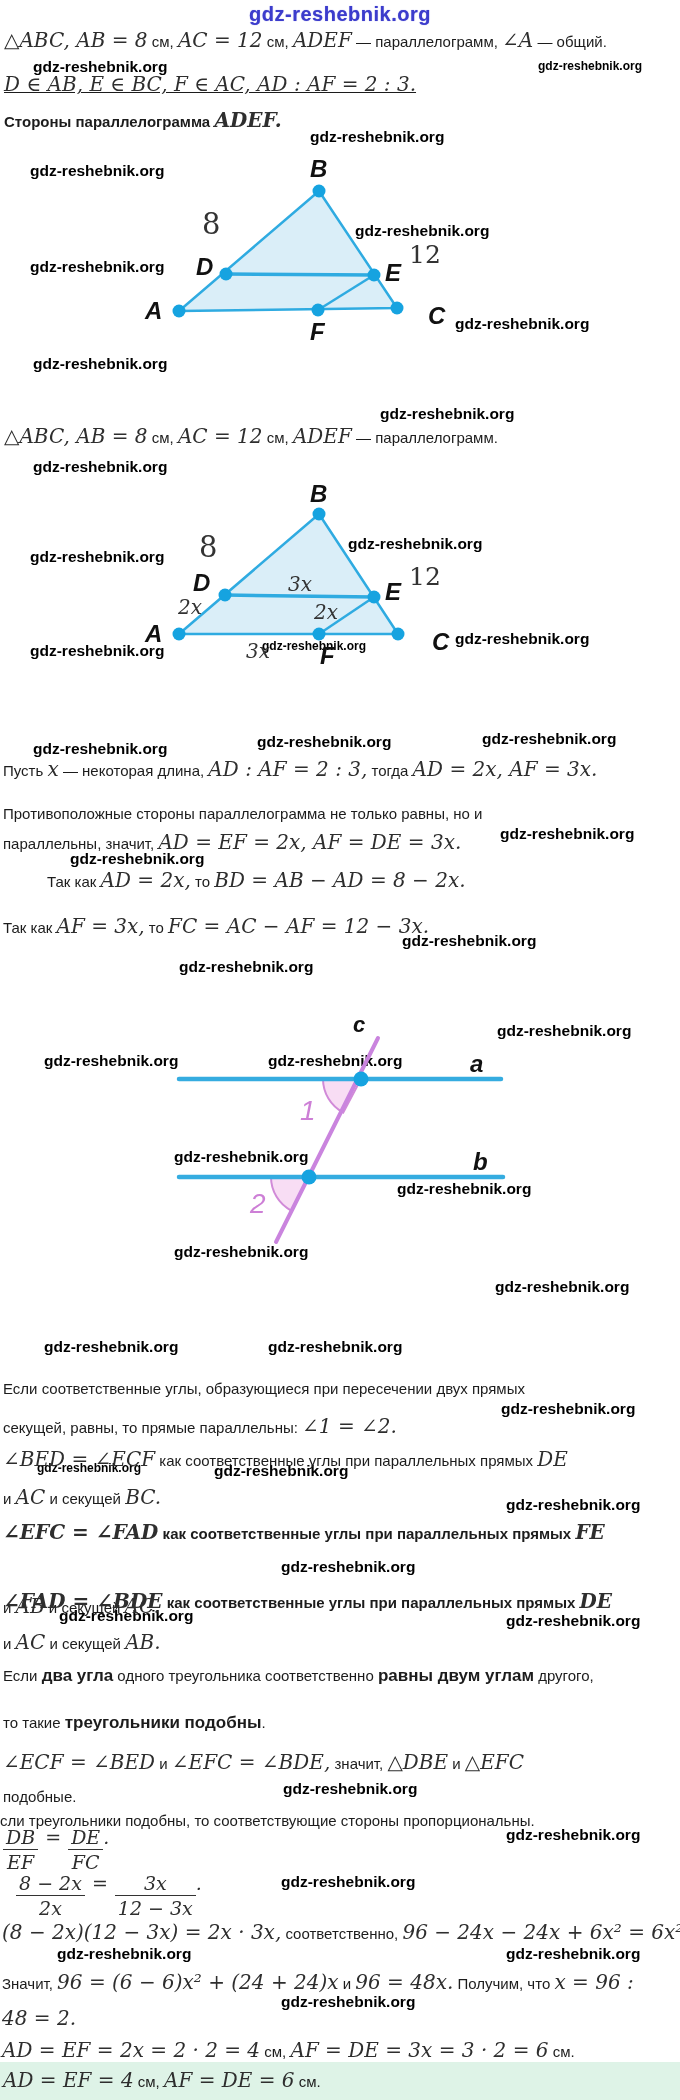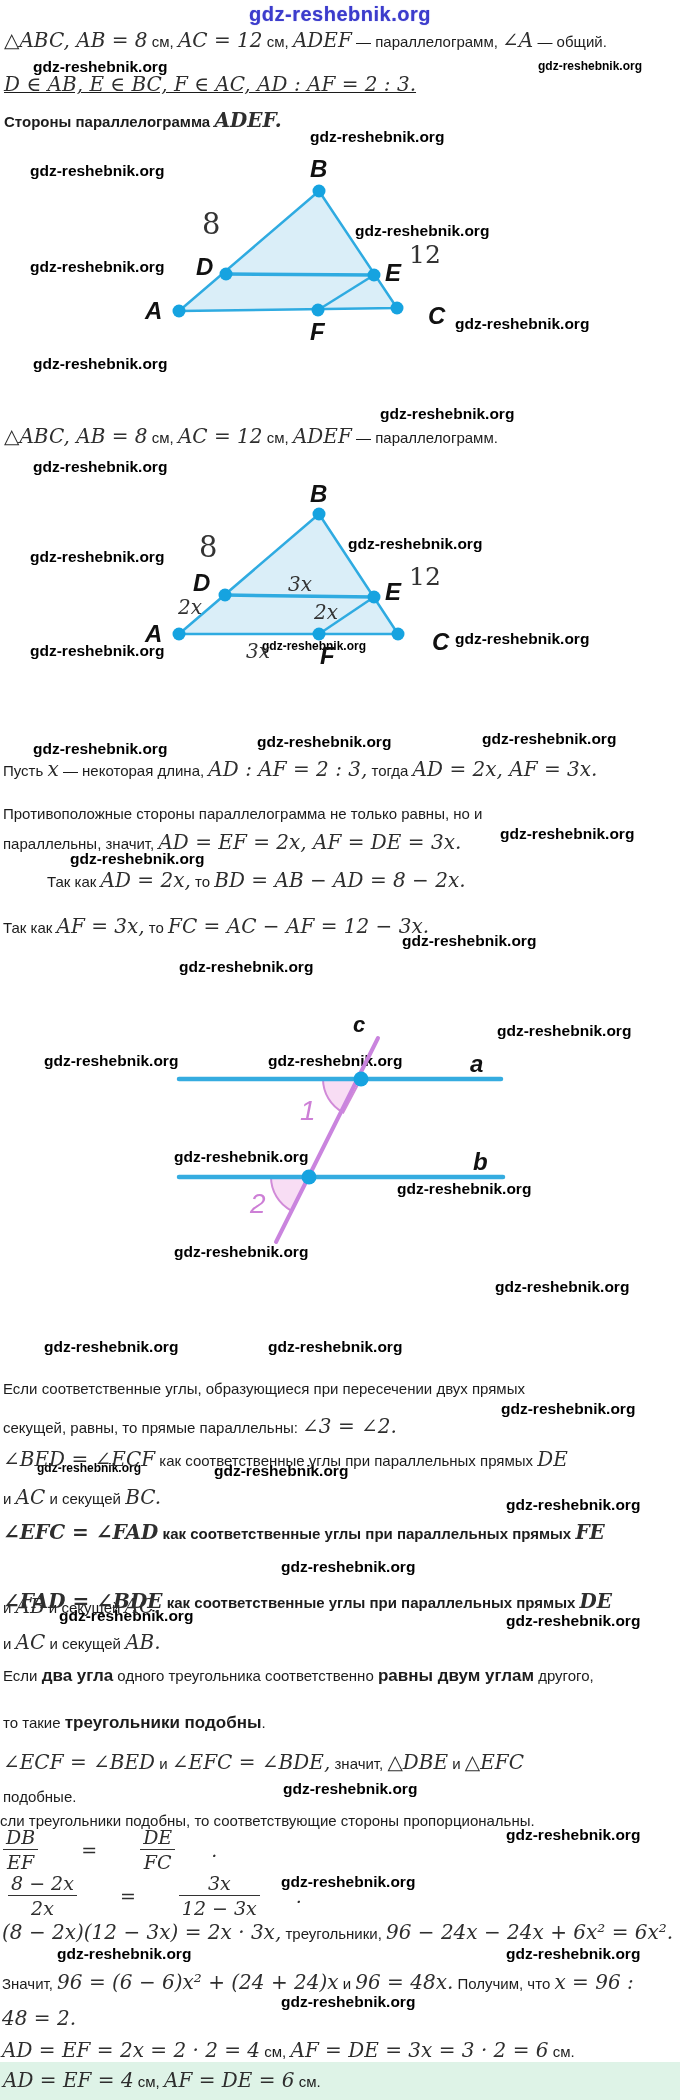--- a/index.html
+++ b/index.html
@@ -15,22 +15,22 @@
   .line .ru{font-family:"Liberation Sans",sans-serif;font-size:15px;}
   .line .b{font-weight:bold;}
   .line .m{font-family:"DejaVu Serif",serif;font-style:italic;font-size:20px;color:#2e2e2e;}
   .dsvg{position:absolute;}
   .vlabel{font-family:"Liberation Sans",sans-serif;font-weight:bold;font-style:italic;
           font-size:24px;fill:#111;}
   .snum{font-family:"DejaVu Serif",serif;font-size:29px;fill:#333;}
   .snum12{font-family:"DejaVu Serif",serif;font-size:25px;fill:#333;}
   .sx{font-family:"DejaVu Serif",serif;font-style:italic;font-size:20px;fill:#333;}
   .alabel{font-family:"Liberation Sans",sans-serif;font-style:italic;font-size:28px;fill:#cd7fd6;}
-  .fracline{position:absolute;display:flex;align-items:center;
-            font-family:"DejaVu Serif",serif;font-style:italic;font-size:19px;color:#2e2e2e;gap:36px;}
+  .fracline{position:absolute;display:flex;align-items:flex-start;
+            font-family:"DejaVu Serif",serif;font-style:italic;font-size:19px;color:#2e2e2e;}
   .frac{display:inline-flex;flex-direction:column;text-align:center;}
   .frac .num{border-bottom:1.6px solid #333;padding:0 3px 1px 3px;}
   .frac .den{padding:1px 3px 0 3px;}
   .feq{padding:0 7px;}
   .answer-box{position:absolute;left:0;top:2062px;width:680px;height:38px;background:#def3e7;}
 </style>
 </head>
 <body>
 
 <div class="page">
@@ -149,21 +149,21 @@
       <span class="den">EF</span>
     </span>
     <span class="feq">=</span>
     <span class="frac">
       <span class="num">DE</span>
       <span class="den">FC</span>
     </span>
     <span>.</span>
   </div>
 
-  <div class="fracline" style="left:8px;top:1872px">
+  <div class="fracline" style="left:16px;top:1872px">
     <span class="frac">
       <span class="num">8 − 2x</span>
       <span class="den">2x</span>
     </span>
     <span class="feq">=</span>
     <span class="frac">
       <span class="num">3x</span>
       <span class="den">12 − 3x</span>
     </span>
     <span>.</span>
@@ -175,32 +175,32 @@
       <div class="line" style="left: 4px; top: 28px;"><span class="m">△ABC, AB = 8</span><span class="ru"> см, </span><span class="m">AC = 12</span><span class="ru"> см, </span><span class="m">ADEF</span><span class="ru"> — параллелограмм, </span><span class="m">∠A</span><span class="ru"> — общий.</span></div>
       <div class="line" style="left: 4px; top: 72px; text-decoration: underline;"><span class="m">D ∈ AB,  E ∈ BC,  F ∈ AC, AD : AF = 2 : 3.</span></div>
       <div class="line" style="left: 4px; top: 108px; font-weight: bold;"><span class="ru">Стороны параллелограмма </span><span class="m">ADEF.</span></div>
       <div class="line" style="left: 4px; top: 424px;"><span class="m">△ABC, AB = 8</span><span class="ru"> см, </span><span class="m">AC = 12</span><span class="ru"> см, </span><span class="m">ADEF</span><span class="ru"> — параллелограмм.</span></div>
       <div class="line" style="left: 3px; top: 757px;"><span class="ru">Пусть </span><span class="m">x</span><span class="ru"> — некоторая длина, </span><span class="m">AD : AF = 2 : 3,</span><span class="ru"> тогда </span><span class="m">AD = 2x, AF = 3x.</span></div>
       <div class="line" style="left: 3px; top: 803px;"><span class="ru">Противоположные стороны параллелограмма не только равны, но и</span></div>
       <div class="line" style="left: 3px; top: 830px;"><span class="ru">параллельны, значит, </span><span class="m">AD = EF = 2x, AF = DE = 3x.</span></div>
       <div class="line" style="left: 3px; top: 868px; margin-left: 44px;"><span class="ru">Так как </span><span class="m">AD = 2x,</span><span class="ru"> то </span><span class="m">BD = AB − AD = 8 − 2x.</span></div>
       <div class="line" style="left: 3px; top: 914px;"><span class="ru">Так как </span><span class="m">AF = 3x,</span><span class="ru"> то </span><span class="m">FC = AC − AF = 12 − 3x.</span></div>
       <div class="line" style="left: 3px; top: 1378px;"><span class="ru">Если соответственные углы, образующиеся при пересечении двух прямых</span></div>
-      <div class="line" style="left: 3px; top: 1414px;"><span class="ru">секущей, равны, то прямые параллельны: </span><span class="m">∠3 = ∠2.</span></div>
+      <div class="line" style="left: 3px; top: 1414px;"><span class="ru">секущей, равны, то прямые параллельны: </span><span class="m">∠1 = ∠2.</span></div>
       <div class="line" style="left: 3px; top: 1447px;"><span class="m">∠BED = ∠ECF</span><span class="ru"> как соответственные углы при параллельных прямых </span><span class="m">DE</span></div>
       <div class="line" style="left: 3px; top: 1485px;"><span class="ru">и </span><span class="m">AC</span><span class="ru"> и секущей </span><span class="m">BC.</span></div>
       <div class="line" style="left: 3px; top: 1520px; font-weight: bold;"><span class="m">∠EFC = ∠FAD</span><span class="ru"> как соответственные углы при параллельных прямых </span><span class="m">FE</span></div>
       <div class="line" style="left: 3px; top: 1555px; margin-top: 39px;"><span class="ru">и </span><span class="m">AB</span><span class="ru"> и секущей </span><span class="m">AC.</span></div>
       <div class="line" style="left: 3px; top: 1589px; font-weight: bold;"><span class="m">∠FAD = ∠BDE</span><span class="ru"> как соответственные углы при параллельных прямых </span><span class="m">DE</span></div>
       <div class="line" style="left: 3px; top: 1630px;"><span class="ru">и </span><span class="m">AC</span><span class="ru"> и секущей </span><span class="m">AB.</span></div>
       <div class="line" style="left: 3px; top: 1665px;"><span class="ru">Если </span><span class="b">два угла</span><span class="ru"> одного треугольника соответственно </span><span class="b">равны двум углам</span><span class="ru"> другого,</span></div>
       <div class="line" style="left: 3px; top: 1712px;"><span class="ru">то такие </span><span class="b">треугольники подобны</span><span class="ru">.</span></div>
       <div class="line" style="left: 3px; top: 1750px;"><span class="m">∠ECF = ∠BED</span><span class="ru"> и </span><span class="m">∠EFC = ∠BDE,</span><span class="ru"> значит, </span><span class="m">△DBE</span><span class="ru"> и </span><span class="m">△EFC</span></div>
       <div class="line" style="left: 3px; top: 1786px;"><span class="ru">подобные.</span></div>
       <div class="line" style="left: 0px; top: 1810px;"><span class="ru">сли треугольники подобны, то соответствующие стороны пропорциональны.</span></div>
-      <div class="line" style="left: 2px; top: 1920px;"><span class="m">(8 − 2x)(12 − 3x) = 2x · 3x,</span><span class="ru"> треугольники, </span><span class="m">96 − 24x − 24x + 6x² = 6x².</span></div>
+      <div class="line" style="left: 2px; top: 1920px;"><span class="m">(8 − 2x)(12 − 3x) = 2x · 3x,</span><span class="ru"> соответственно, </span><span class="m">96 − 24x − 24x + 6x² = 6x².</span></div>
       <div class="line" style="left: 2px; top: 1970px;"><span class="ru">Значит, </span><span class="m">96 = (6 − 6)x² + (24 + 24)x</span><span class="ru"> и </span><span class="m">96 = 48x.</span><span class="ru"> Получим, что </span><span class="m">x = 96 :</span></div>
       <div class="line" style="left: 2px; top: 2006px;"><span class="m">48 = 2.</span></div>
       <div class="line" style="left: 2px; top: 2038px;"><span class="m">AD = EF = 2x = 2 · 2 = 4</span><span class="ru"> см, </span><span class="m">AF = DE = 3x = 3 · 2 = 6</span><span class="ru"> см.</span></div>
       <div class="line" style="left: 3px; top: 2068px; text-align: right;"><span class="m">AD = EF = 4</span><span class="ru"> см, </span><span class="m">AF = DE = 6</span><span class="ru"> см.</span></div>
     </div>
 
 </div>
 
 </body></html>

